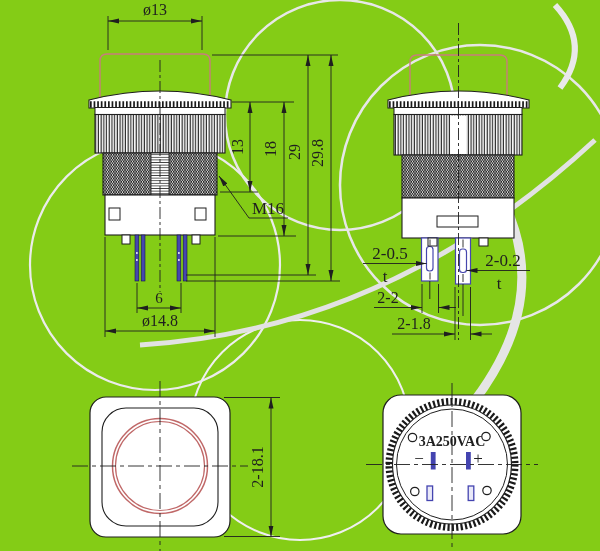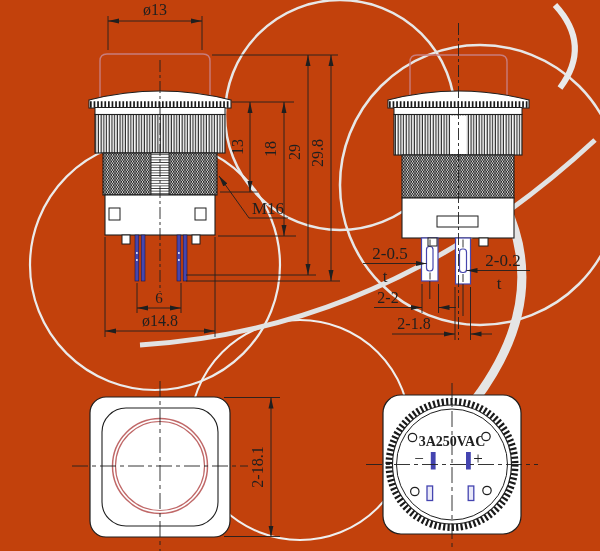--- a/index.html
+++ b/index.html
@@ -1,16 +1,16 @@
 <!DOCTYPE html>
 <html><head>
 <meta charset="utf-8">
 <style>
   html,body{margin:0;padding:0;background:#ffffff;}
-  .stage{position:relative;width:600px;height:551px;background:#c2410c;overflow:hidden;
+  .stage{position:relative;width:600px;height:551px;background:#84cc16;overflow:hidden;
          font-family:"Liberation Serif", serif;}
   svg text{font-family:"Liberation Serif", serif;fill:#1f1f1f;}
   .dimtxt{font-size:16px;}
   .dimtxt-sm{font-size:15px;}
   .leadtxt{font-size:17px;}
 </style>
 </head>
 <body>
 
 <div class="stage">

